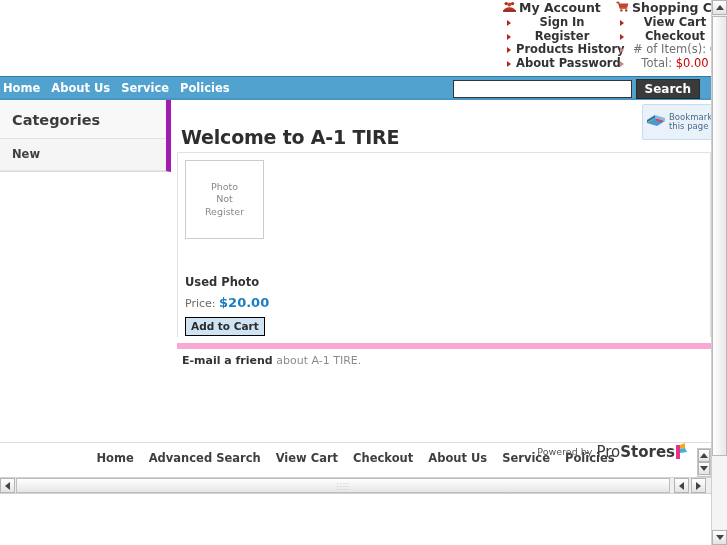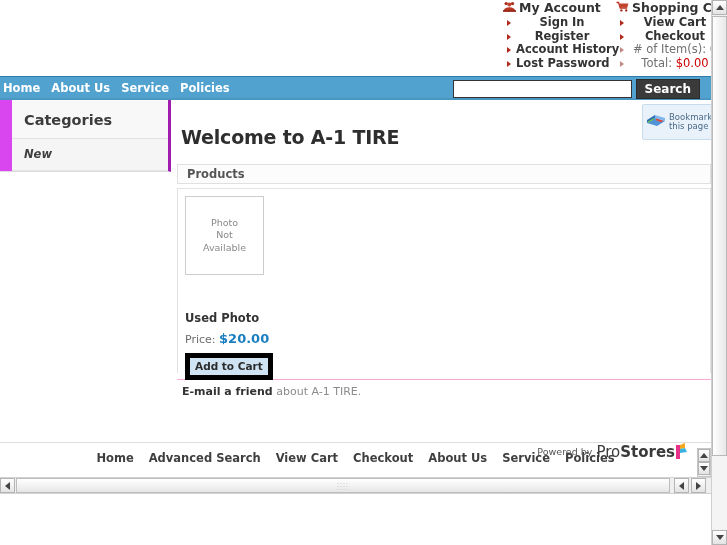--- a/index.html
+++ b/index.html
@@ -141,34 +141,33 @@
     background: #ffffff;
   }
 
   
   .sidebar {
     position: absolute;
     left: 0; top: 0;
     width: 171px;
   }
   .cat-box {
-    border-right: 3px solid #a21caf;
+    border-right: 5px solid #a21caf;
     border-bottom: 1px solid #dcdcdc;
     background: #d946ef;
-    padding-left: 12px;
   }
   .cat-title {
     font-size: 14.5px;
     font-weight: bold;
     color: #3c3c3c;
     padding: 12px 0 10px 12px;
     border-bottom: 1px solid #e2e2e2;
     background: #f8f8f8;
   }
-  .cat-items { list-style: none; margin: 0; padding: 0; background: #f5f5f5; font-style: italic; }
+  .cat-items { list-style: none; margin: 0; padding: 0; background: #f5f5f5; }
   .cat-items li {
     font-size: 11.5px;
     font-weight: bold;
     color: #3f3f3f;
     padding: 8px 0 9px 12px;
     border-bottom: 1px solid #e4e4e4;
   }
   .cat-items li a { color: #3f3f3f; text-decoration: none; }
 
   
@@ -259,32 +258,32 @@
   }
   .prod-price .amt {
     color: #1a7fc1;
     font-size: 13px;
     font-weight: bold;
   }
   .add-cart {
     margin-top: 7px;
     display: inline-block;
     background: #cfe3f3;
-    border: 5px solid #000000;
+    border: 1px solid #000000;
     padding: 2px 5px 3px 5px;
     font-size: 10.5px;
     font-weight: bold;
     color: #2b2b2b;
     cursor: pointer;
     font-family: "DejaVu Sans", "Liberation Sans", sans-serif;
   }
 
   .email-line {
     margin: 6px 0 0 6px;
-    border-top: 1px solid #f9a8d4;
+    border-top: 6px solid #f9a8d4;
     padding: 5px 0 6px 5px;
     font-size: 11px;
     color: #8c8c8c;
   }
   .email-line .strong {
     color: #333333;
     font-weight: bold;
   }
 
   
@@ -456,22 +455,22 @@
                 <circle cx="6.4" cy="3.6" r="2.0" fill="#c2442c"></circle>
                 <path d="M0.3 10.5 C0.7 6.8 5.2 6.3 6.4 6.3 C7.6 6.3 12.1 6.8 12.5 10.5 Z" fill="#b8351f"></path>
                 <rect x="0" y="9.2" width="13" height="1.6" fill="#8f2715"></rect>
               </svg>
             </span>
             <span>My Account</span>
           </div>
           <ul class="util-list">
             <li><a>Sign In</a></li>
             <li><a>Register</a></li>
-            <li><a>Account History</a></li>
-            <li><a>Lost Password</a></li>
+            <li><a>Products History</a></li>
+            <li><a>About Password</a></li>
           </ul>
         </div>
 
         <div class="util-col">
           <div class="util-head">
             <span class="ic">
               <svg width="13" height="11" viewBox="0 0 13 11">
                 <path d="M0.5 1.5 L2.6 1.5 L4.2 7.0 L11.2 7.0" stroke="#b8351f" stroke-width="1.3" fill="none"></path>
                 <path d="M3.0 2.6 L12.4 2.6 L11.3 6.4 L4.1 6.4 Z" fill="#c2442c"></path>
                 <circle cx="5.4" cy="9.4" r="1.2" fill="#a8301f"></circle>
@@ -534,28 +533,27 @@
               <path d="M2 9.5 L8 6 L8 7.5 L2 11 Z" fill="#6cc04a"></path>
               <path d="M10 6.6 L17.5 8.8 L15 10.2 L10 8.2 Z" fill="#e04a3a"></path>
             </svg>
           </span>
           <span class="bmtext">Bookmark
 this page</span>
         </div>
 
         <div class="welcome">Welcome to A-1 TIRE</div>
 
-        <div class="prod-header">Products</div>
 
         <div class="prod-panel">
           <div class="prod-card">
             <div class="photo-box">
               <span style="white-space:pre-line">Photo
 Not
-Available</span>
+Register</span>
             </div>
             <div class="prod-name">Used Photo</div>
             <div class="prod-price">
               <span>Price:</span>
               <span class="amt">$20.00</span>
             </div>
             <button class="add-cart">Add to Cart</button>
           </div>
         </div>
 

